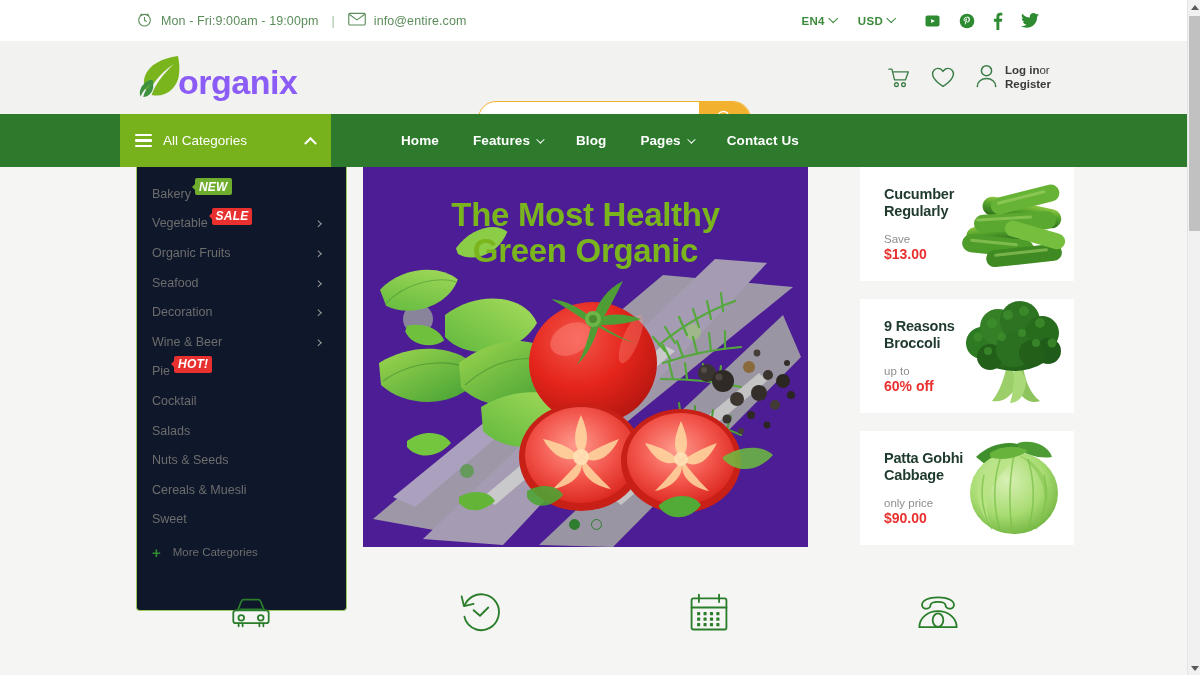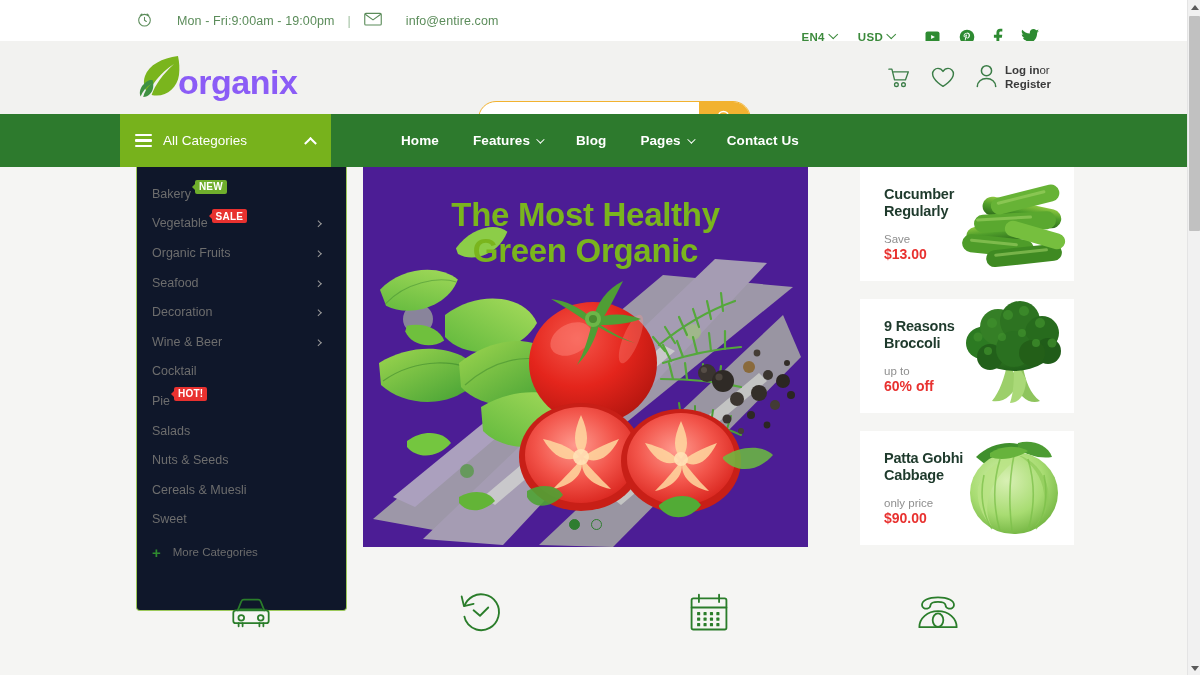--- a/index.html
+++ b/index.html
@@ -61,29 +61,29 @@
   .topbar {
     height: 41px;
     background: #ffffff;
     display: flex;
     align-items: center;
     padding: 0 0 0 136px;
     position: relative;
   }
   .topbar-left { display: flex; align-items: center; gap: 0; }
   .tb-item {
-    display: flex; align-items: center; gap: 24px;
+    display: flex; align-items: center; gap: 8px;
     color: #5b8c5a;
     font-size: 12.5px;
     letter-spacing: .1px;
   }
   .tb-sep { color: #9fbf9e; margin: 0 13px; font-size: 12.5px; }
   .topbar-right {
     position: absolute;
-    right: 148px; top: 16px; height: 41px;
+    right: 148px; top: 0; height: 41px;
     display: flex; align-items: center; gap: 0;
   }
   .tb-select {
     display: flex; align-items: center; gap: 4px;
     color: #3c8a3c; font-size: 11.5px; font-weight: 600;
     margin-right: 22px; letter-spacing: .3px;
   }
   .chev-d {
     display: inline-block; width: 7px; height: 7px;
     border-right: 1.4px solid #3c8a3c;
@@ -206,27 +206,28 @@
     height: 29.6px;
     display: flex; align-items: center;
     padding: 0 14px 0 15px;
     font-size: 12.5px;
     color: #6d6d6d;
     cursor: pointer;
     position: relative;
   }
   .cat-name { white-space: nowrap; }
   .badge {
-    font-size: 10px; font-weight: 700; color: #fff;
+    font-size: 12px; font-weight: 700; color: #fff;
     padding: 1.5px 4px 1.5px 4px;
     border-radius: 2px;
     margin-left: 4px;
     position: relative;
     top: -7px;
     letter-spacing: .2px;
+    font-style: italic;
   }
   .badge.new { background: #6fae2c; }
   .badge.sale, .badge.hot { background: #e8312f; }
   .badge::before {
     content: "";
     position: absolute;
     left: -3px; top: 50%;
     width: 0; height: 0;
     border-top: 3px solid transparent;
     border-bottom: 3px solid transparent;
@@ -489,25 +490,25 @@
       </div>
       <div class="cat-item">
         <span class="cat-name">Decoration</span>
         <span class="cat-arrow"></span>
       </div>
       <div class="cat-item">
         <span class="cat-name">Wine &amp; Beer</span>
         <span class="cat-arrow"></span>
       </div>
       <div class="cat-item">
-        <span class="cat-name">Cocktail</span>
-      </div>
-      <div class="cat-item">
         <span class="cat-name">Pie</span>
         <span class="badge hot">HOT!</span>
+      </div>
+      <div class="cat-item">
+        <span class="cat-name">Cocktail</span>
       </div>
       <div class="cat-item">
         <span class="cat-name">Salads</span>
       </div>
       <div class="cat-item">
         <span class="cat-name">Nuts &amp; Seeds</span>
       </div>
       <div class="cat-item">
         <span class="cat-name">Cereals &amp; Muesli</span>
       </div>

